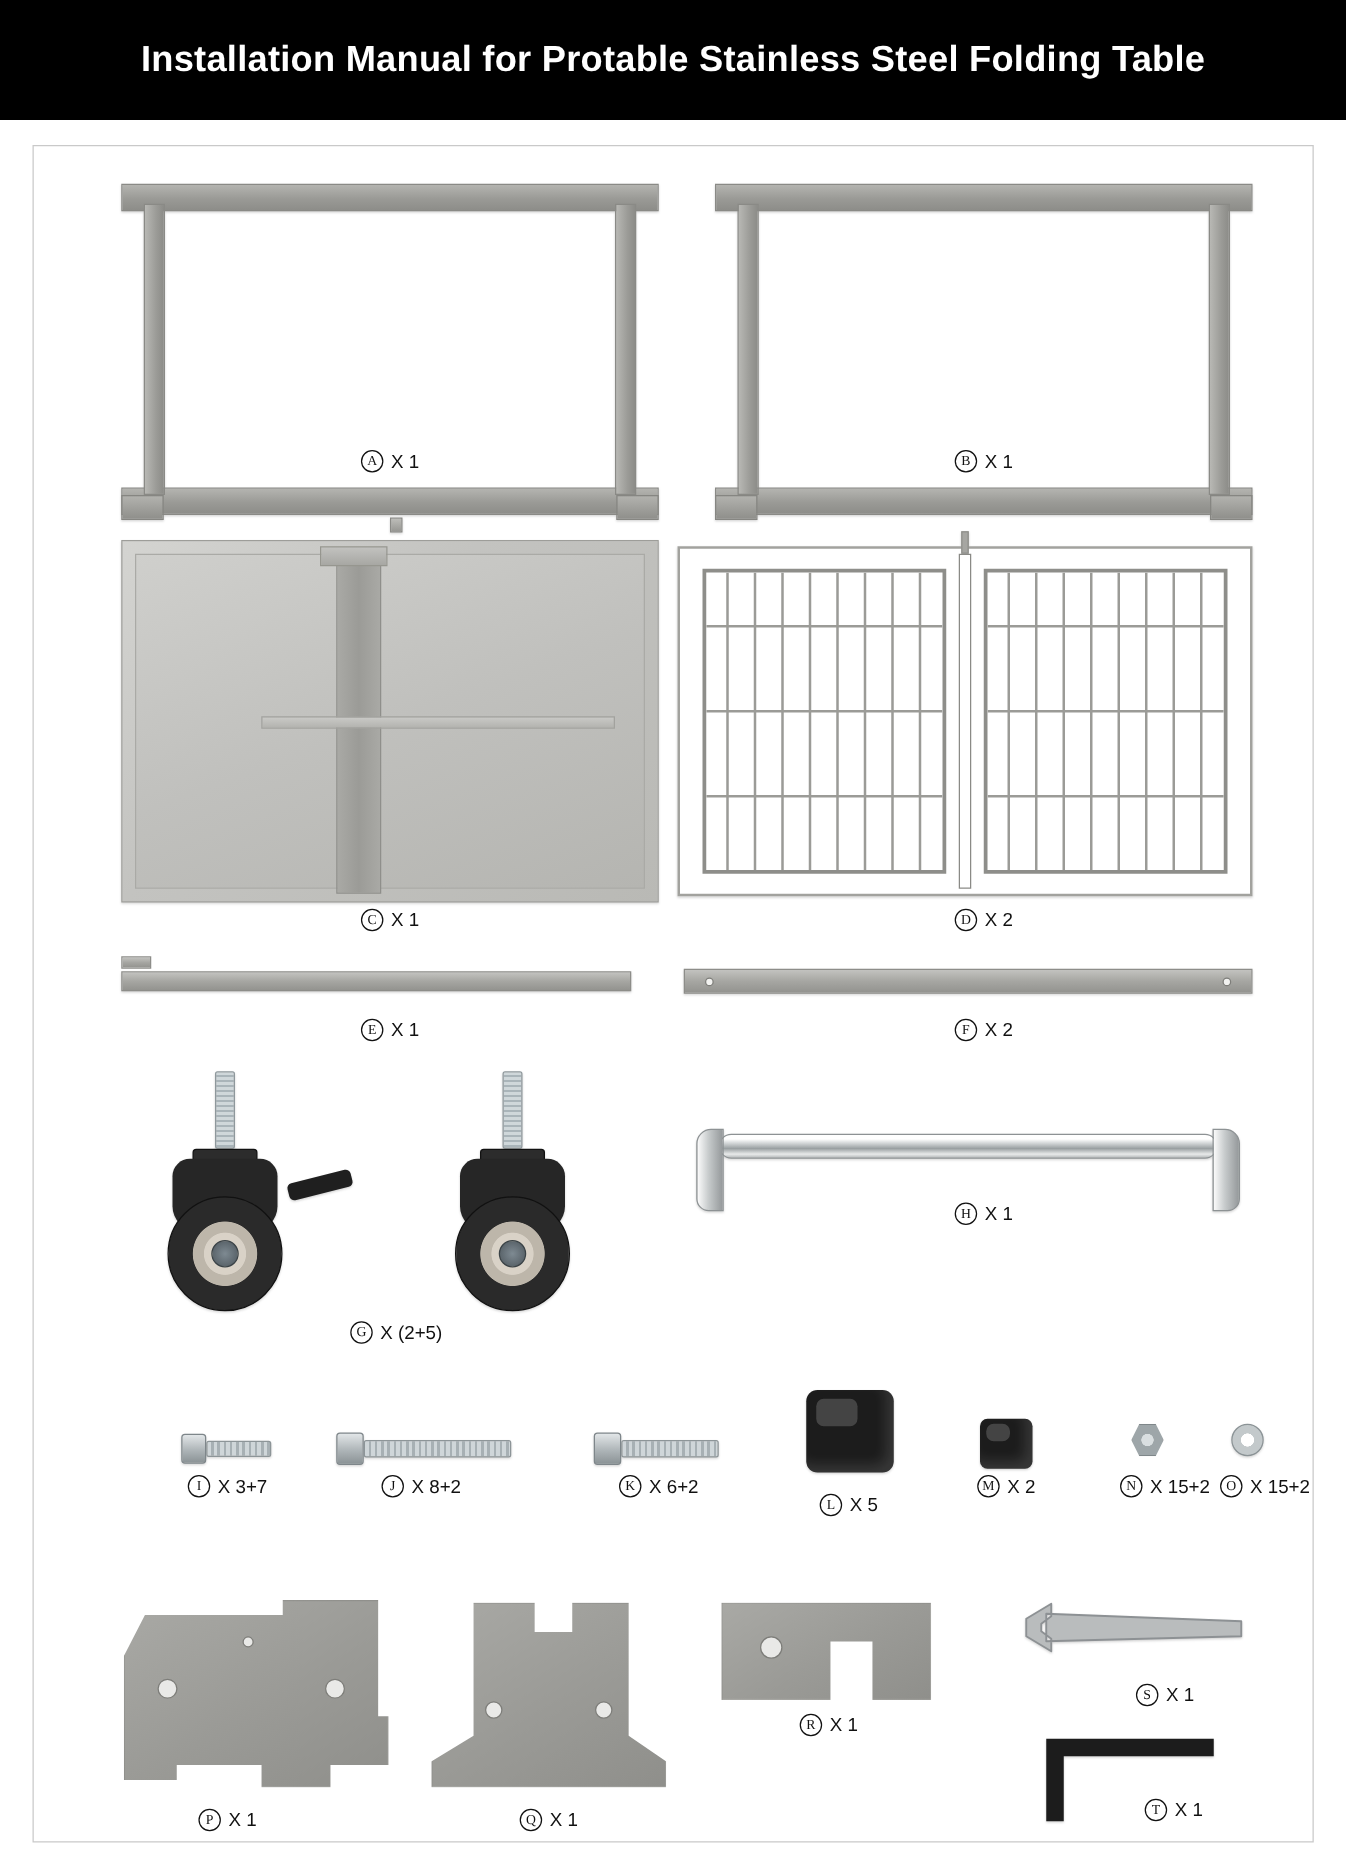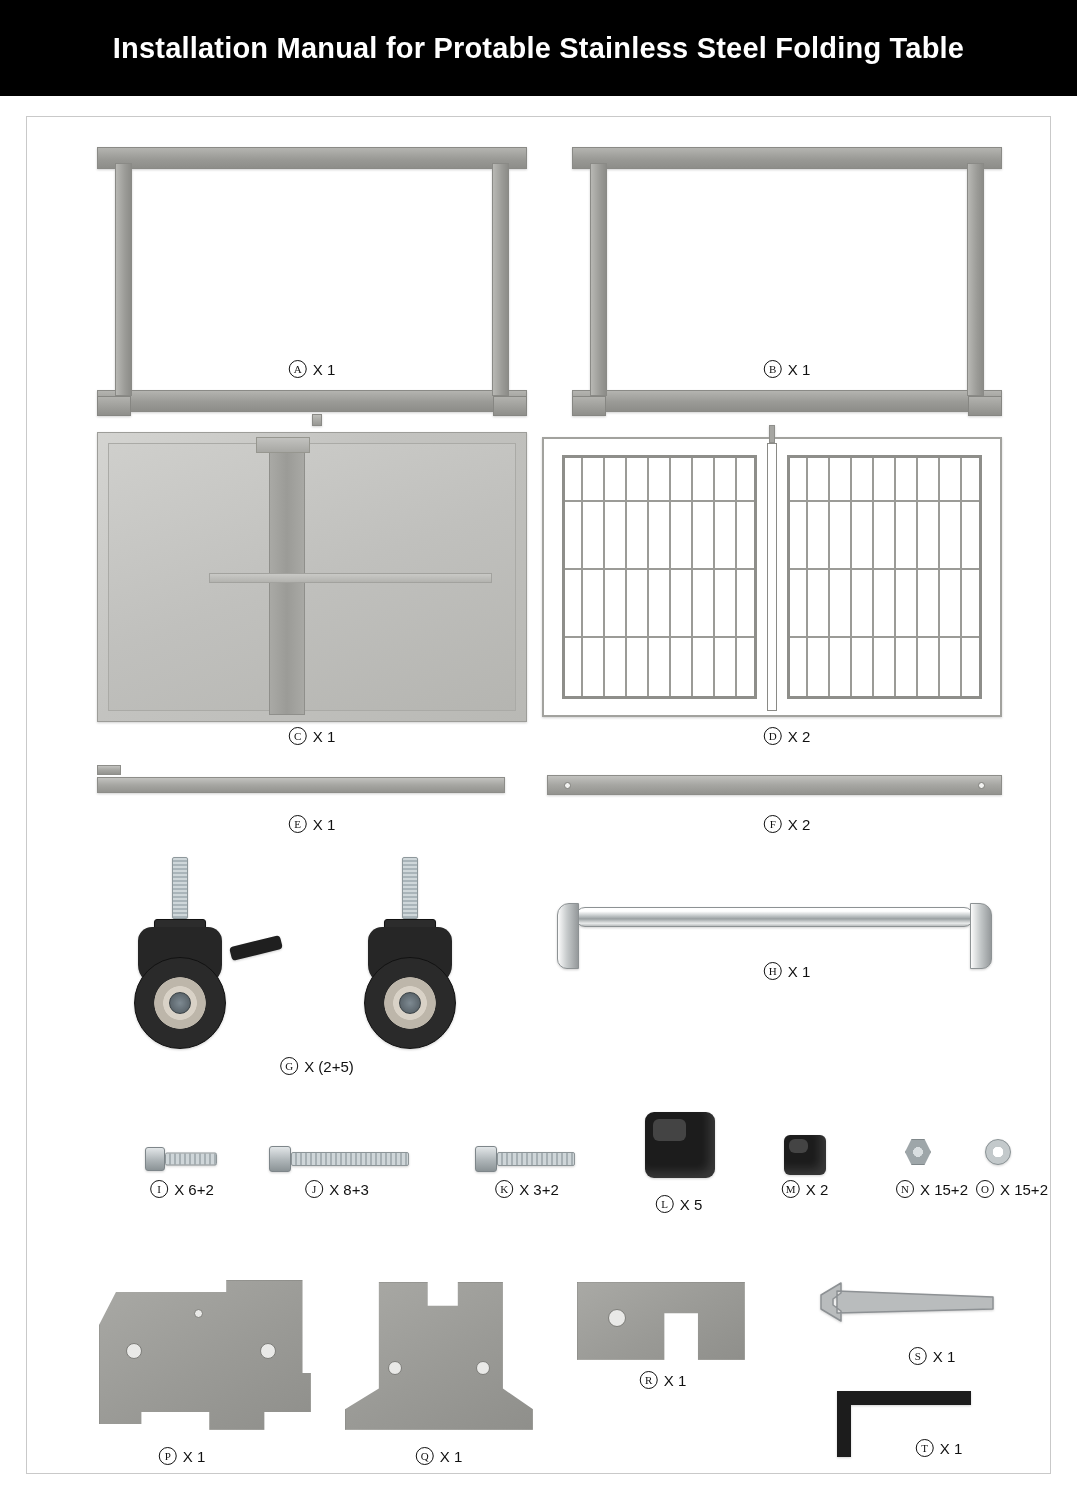--- a/index.html
+++ b/index.html
@@ -377,39 +377,39 @@
     <span class="circ">H</span>
     <span>X 1</span>
   </div>
 
   <div class="bolt shadow" style="left:118px; top:1028px; width:72px; height:28px;">
     <div class="head" style="width:20px; height:24px;"></div>
     <div class="shaft" style="left:20px; width:52px; height:13px;"></div>
   </div>
   <div class="label lbl-center" style="left:155px; top:1063px;">
     <span class="circ">I</span>
-    <span>X 6+2</span>
+    <span>X 3+7</span>
   </div>
 
   <div class="bolt shadow" style="left:242px; top:1028px; width:140px; height:28px;">
     <div class="head" style="width:22px; height:26px;"></div>
     <div class="shaft" style="left:22px; width:118px; height:14px;"></div>
   </div>
   <div class="label lbl-center" style="left:310px; top:1063px;">
     <span class="circ">J</span>
-    <span>X 8+3</span>
+    <span>X 8+2</span>
   </div>
 
   <div class="bolt shadow" style="left:448px; top:1028px; width:100px; height:28px;">
     <div class="head" style="width:22px; height:26px;"></div>
     <div class="shaft" style="left:22px; width:78px; height:14px;"></div>
   </div>
   <div class="label lbl-center" style="left:500px; top:1063px;">
     <span class="circ">K</span>
-    <span>X 3+2</span>
+    <span>X 6+2</span>
   </div>
 
   <div class="sqfoot shadow" style="left:618px; top:995px; width:70px; height:66px;"></div>
   <div class="label lbl-center" style="left:652px; top:1078px;">
     <span class="circ">L</span>
     <span>X 5</span>
   </div>
 
   <div class="sqfoot shadow" style="left:757px; top:1018px; width:42px; height:40px; border-radius:6px;"></div>
   <div class="label lbl-center" style="left:778px; top:1063px;">

